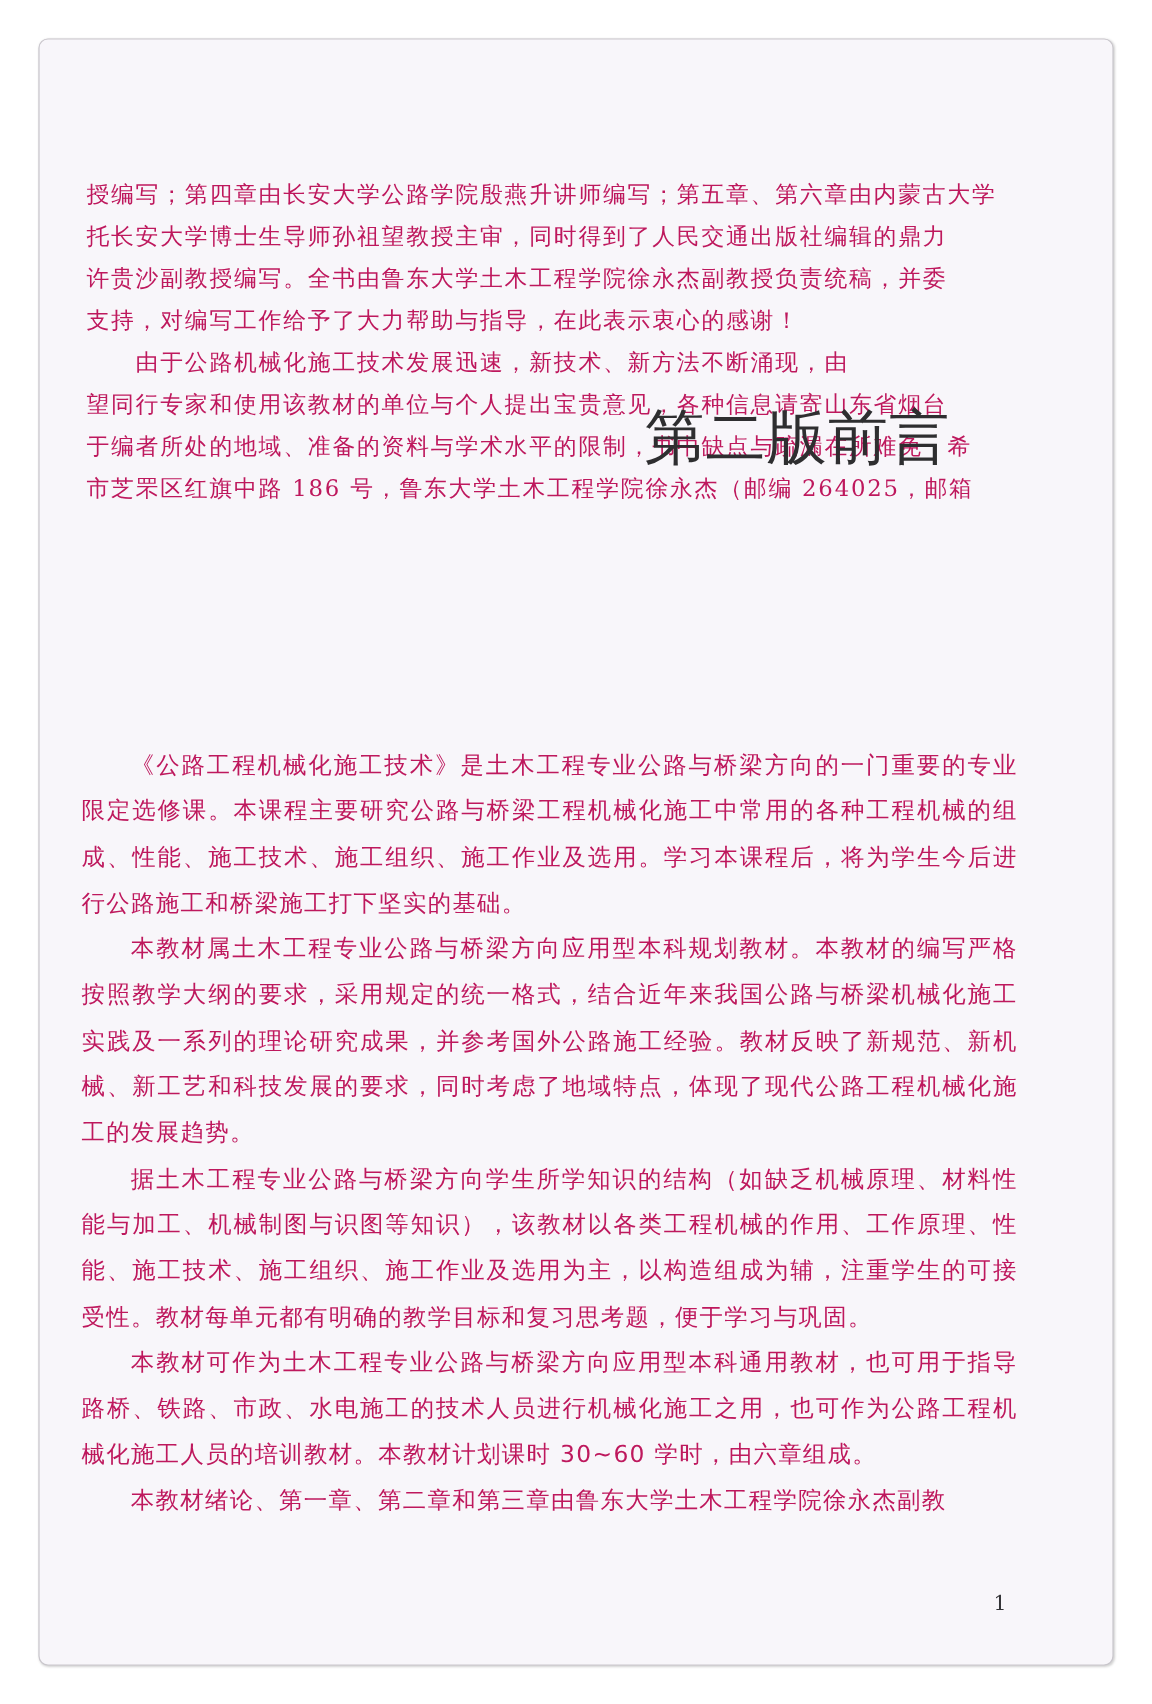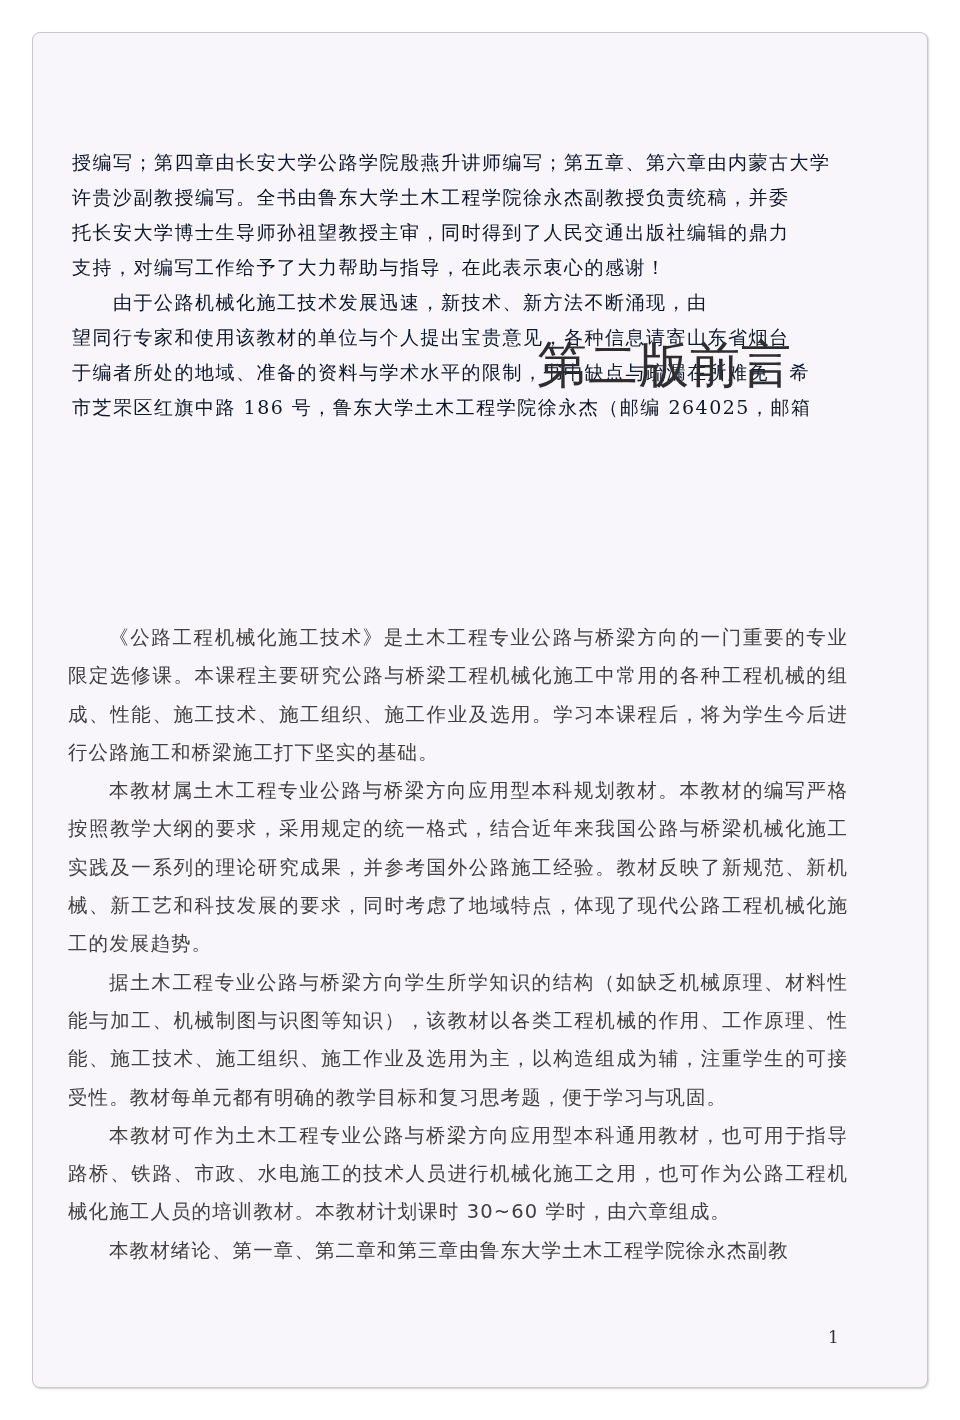--- a/index.html
+++ b/index.html
@@ -24,21 +24,21 @@
       border: 1px solid #c9c6cc;
       border-radius: 8px;
       box-shadow: 1px 1px 2px rgba(0,0,0,0.18);
       overflow: hidden;
     }
     .bleed {
       position: absolute;
       left: 39px;
       top: 112px;
       width: 790px;
-      color: #0f172a;
+      color: #be185d;
       font-size: 19px;
       line-height: 35px;
       letter-spacing: 1.5px;
       white-space: nowrap;
     }
     .bleed-line {
       display: block;
       height: 35px;
       overflow: hidden;
     }
@@ -52,21 +52,21 @@
       line-height: 64px;
       color: #2e2e30;
       letter-spacing: 1px;
       white-space: nowrap;
     }
     .body-text {
       position: absolute;
       left: 35px;
       top: 586px;
       width: 780px;
-      color: #404040;
+      color: #be185d;
       font-family: "DejaVu Sans", "Liberation Sans", sans-serif;
       font-size: 19.5px;
       line-height: 38.3px;
       letter-spacing: 1.1px;
       text-align: justify;
     }
     .para {
       margin: 0;
       text-indent: 41px;
     }
@@ -79,22 +79,22 @@
       color: #333336;
     }
   </style>
 </head>
 <body>
 
 <div class="page">
 
   <div class="bleed">
     <span class="bleed-line">授编写；第四章由长安大学公路学院殷燕升讲师编写；第五章、第六章由内蒙古大学</span>
+    <span class="bleed-line">托长安大学博士生导师孙祖望教授主审，同时得到了人民交通出版社编辑的鼎力</span>
     <span class="bleed-line">许贵沙副教授编写。全书由鲁东大学土木工程学院徐永杰副教授负责统稿，并委</span>
-    <span class="bleed-line">托长安大学博士生导师孙祖望教授主审，同时得到了人民交通出版社编辑的鼎力</span>
     <span class="bleed-line">支持，对编写工作给予了大力帮助与指导，在此表示衷心的感谢！</span>
     <span class="bleed-line">　　由于公路机械化施工技术发展迅速，新技术、新方法不断涌现，由</span>
     <span class="bleed-line">望同行专家和使用该教材的单位与个人提出宝贵意见，各种信息请寄山东省烟台</span>
     <span class="bleed-line">于编者所处的地域、准备的资料与学术水平的限制，书中缺点与疏漏在所难免，希</span>
     <span class="bleed-line">市芝罘区红旗中路 186 号，鲁东大学土木工程学院徐永杰（邮编 264025，邮箱</span>
   </div>
 
   <h1 class="title">第二版前言</h1>
 
   <div class="body-text">

